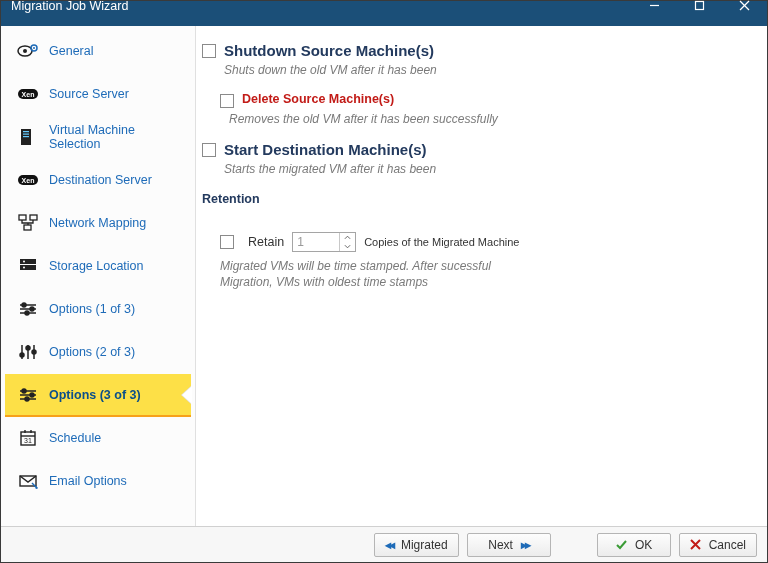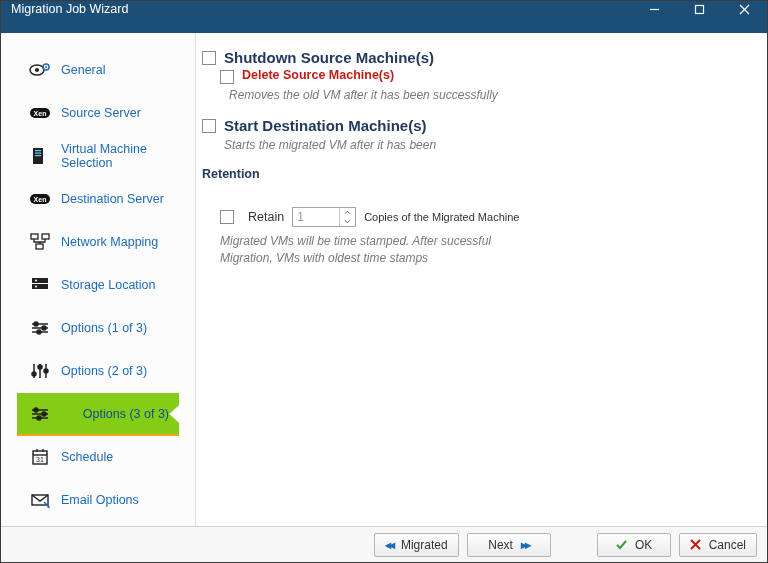--- a/index.html
+++ b/index.html
@@ -1,29 +1,29 @@
 <!DOCTYPE html>
 <html><head>
 <meta charset="utf-8">
 <style>
   * { box-sizing: border-box; }
   html, body { margin:0; padding:0; font-family: "Segoe UI", Tahoma, Arial, sans-serif; font-size:12.5px; color:#333; }
   .window { width:768px; height:563px; background:#fff; border:1px solid #3a3a3a; display:flex; flex-direction:column; position:relative; }
-  .titlebar { height:32px; background:#1b4f78; color:#fff; display:flex; align-items:center; padding:0 0 16px 10px; flex-shrink:0; }
+  .titlebar { height:25px; background:#1b4f78; color:#fff; display:flex; align-items:center; padding:0 0 16px 10px; flex-shrink:0; }
   .titlebar .title { flex:1; font-size:12.5px; }
   .titlebar .winbtn { width:45px; height:30px; display:flex; align-items:center; justify-content:center; cursor:pointer; }
   .winbtn svg { stroke:#fff; stroke-width:1.2; fill:none; }
 
   .body { flex:1; display:flex; min-height:0; }
   .sidebar { width:195px; flex-shrink:0; border-right:1px solid #e0e0e0; background:#fcfcfc; overflow:hidden; }
-  .sidebar ul { list-style:none; margin:16px; padding:0; }
+  .sidebar ul { list-style:none; margin:4px; padding:0; }
   .sidebar li { display:flex; align-items:center; height:43px; padding:0 10px 0 12px; gap:10px; font-size:12.5px; color:#2a6496; cursor:pointer; border-bottom:1px solid transparent; position:relative; }
   .sidebar li .icon { width:22px; height:22px; display:flex; align-items:center; justify-content:center; flex-shrink:0; }
   .sidebar li .label { color:#1e6bb8; }
-  .sidebar li.active { background:#84cc16; font-weight:400; position:relative;justify-content:space-between; }
+  .sidebar li.active { background:#fde047; font-weight:700; position:relative; }
   .sidebar li.active::after { content:""; position:absolute; left:0; right:0; bottom:-1px; height:2px; background:#f7a11a; }
   .sidebar li.active .label { color:#0b4f8a; }
   .sidebar li.active .arrow { position:absolute; right:-1px; top:50%; transform:translateY(-50%); width:0; height:0; border-top:9px solid transparent; border-bottom:9px solid transparent; border-right:10px solid #fff; filter: drop-shadow(-1px 0 0 #e0e0e0);}
   
   .content { flex:1; padding:16px 22px 10px 6px; overflow:auto; color:#333; }
   .content .row { display:flex; align-items:flex-start; margin-bottom:2px; }
   .content .chk { width:14px; height:14px; border:1px solid #8a8a8a; background:#fff; margin:2px 8px 0 0; flex-shrink:0; cursor:pointer; }
   .content .strong { font-weight:600; color:#233a5e; font-size:15px; }
   .content .danger { color:#c21b17; font-weight:600; }
   .content .desc { font-style:italic; color:#7a7a7a; font-size:12px; margin:3px 0 14px 22px; max-width:320px; line-height:1.35;}
@@ -200,20 +200,21 @@
         </li>
       </ul>
     </nav>
 
     <div class="content">
 
       <div class="row">
         <span class="chk"></span>
         <span class="strong">Shutdown Source Machine(s)</span>
       </div>
+      <div class="desc">Shuts down the old VM after it has been</div>
 
       <div class="indent">
         <div class="row">
           <span class="chk"></span>
           <span class="danger">Delete Source Machine(s)</span>
         </div>
         <div class="desc" style="margin-left:9px;">Removes the old VM after it has been successfully</div>
       </div>
 
       <div class="row">

